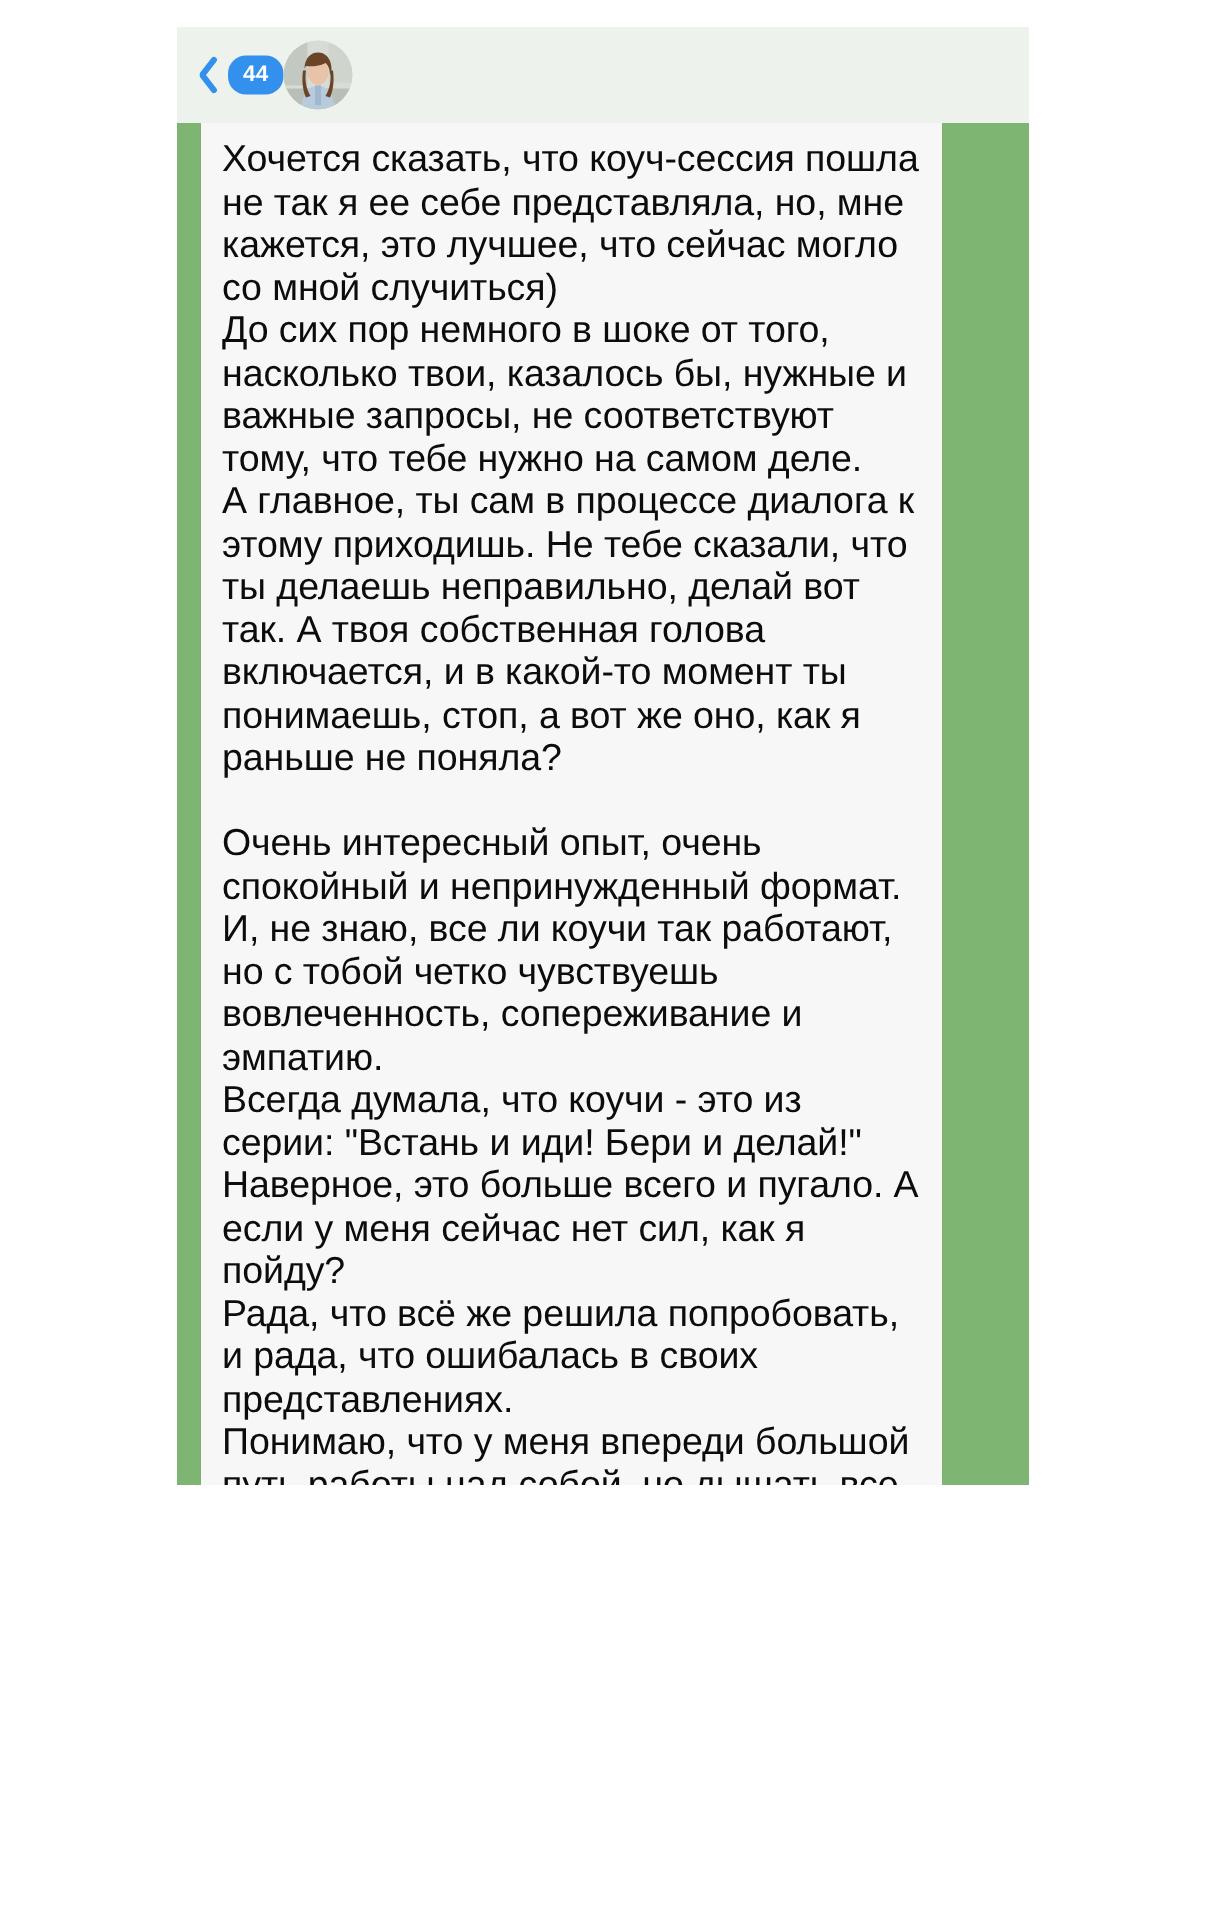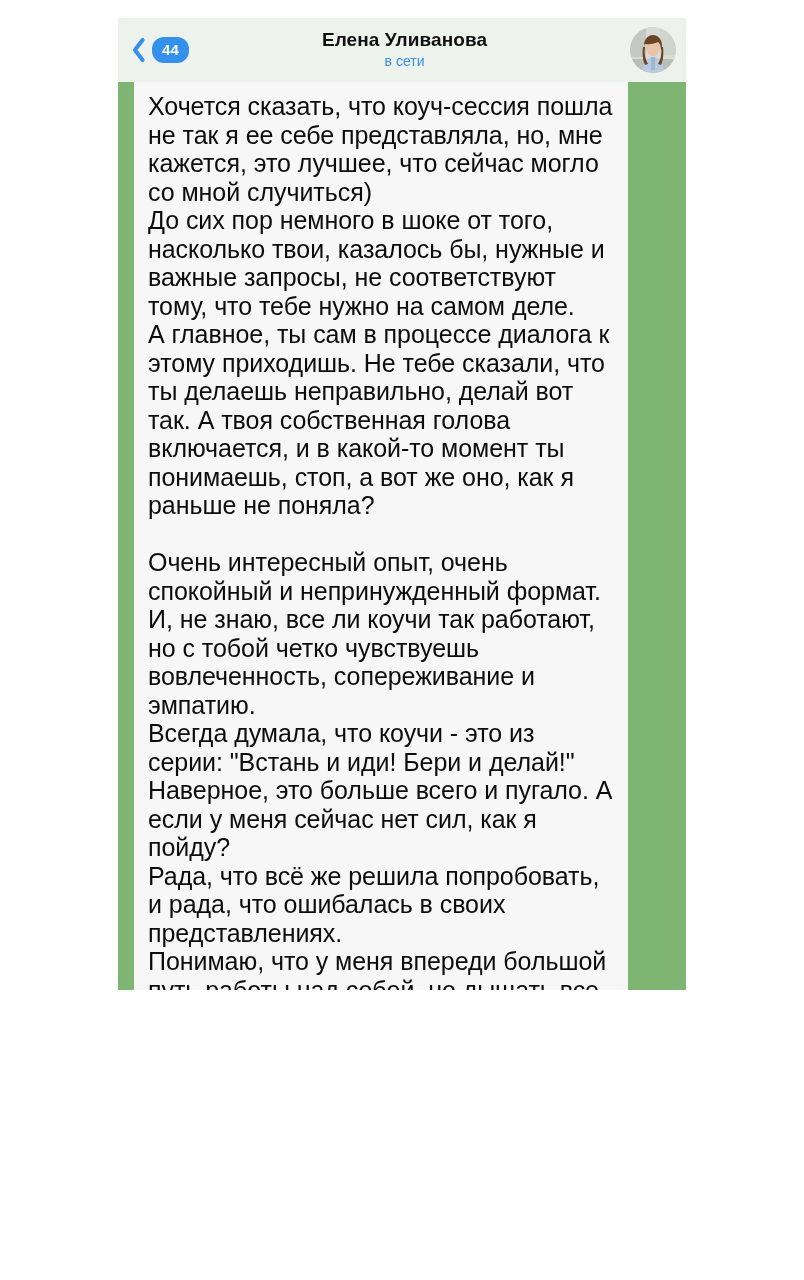--- a/index.html
+++ b/index.html
@@ -221,24 +221,20 @@
 
   <div class="chat-column">
 
     <div class="chat-header">
 
       <div class="back-area">
         <span class="chevron-left"></span>
         <span class="unread-badge">44</span>
       </div>
 
-      <div class="header-center">
-        <div class="header-title">Елена Уливанова</div>
-        <div class="header-status">в сети</div>
-      </div>
 
       <div class="avatar">
         <svg width="46" height="46" viewBox="0 0 46 46" aria-hidden="true">
           <defs>
             <clipPath id="avclip">
                 <circle cx="23" cy="23" r="23"></circle>
               </clipPath>
           </defs>
           <g clip-path="url(#avclip)">
             <rect width="46" height="46" fill="#d8dcd6"></rect>

